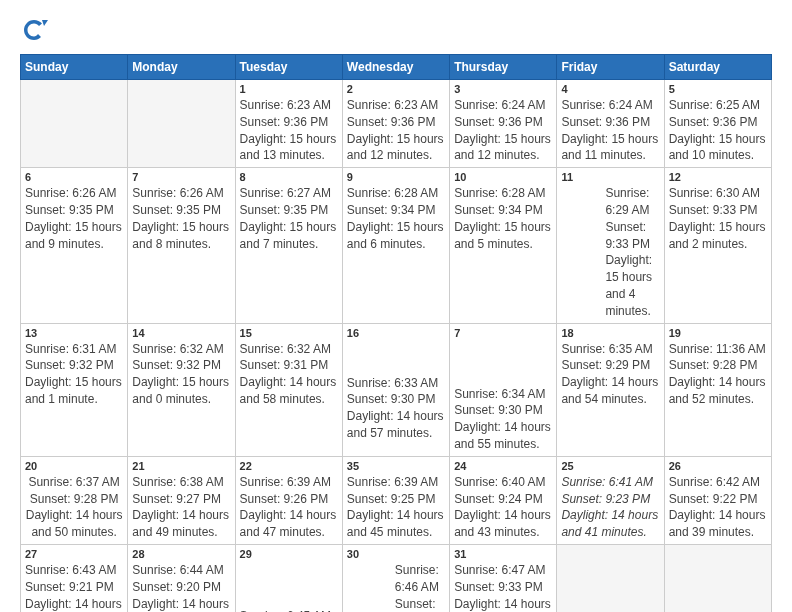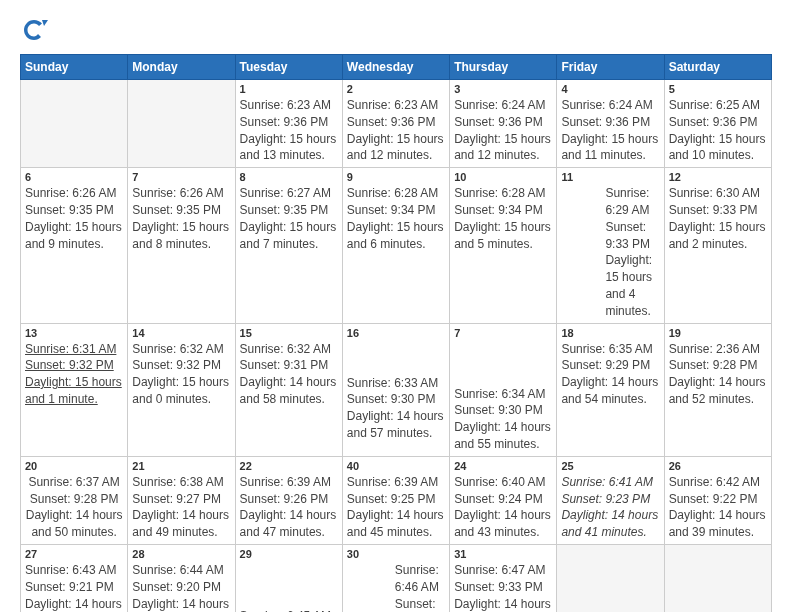--- a/index.html
+++ b/index.html
@@ -209,21 +209,21 @@
           <td>
             <span class="day-number">12</span>
             <div class="day-info" style="white-space: pre-line;">Sunrise: 6:30 AM
 Sunset: 9:33 PM
 Daylight: 15 hours and 2 minutes.</div>
           </td>
         </tr>
         <tr>
           <td>
             <span class="day-number">13</span>
-            <div class="day-info" style="white-space: pre-line; text-decoration: underline;">Sunrise: 6:31 AM
+            <div class="day-info" style="white-space: pre-line;">Sunrise: 6:31 AM
 Sunset: 9:32 PM
 Daylight: 15 hours and 1 minute.</div>
           </td>
           <td>
             <span class="day-number">14</span>
             <div class="day-info" style="white-space: pre-line;">Sunrise: 6:32 AM
 Sunset: 9:32 PM
 Daylight: 15 hours and 0 minutes.</div>
           </td>
           <td>
@@ -245,21 +245,21 @@
 Daylight: 14 hours and 55 minutes.</div>
           </td>
           <td>
             <span class="day-number">18</span>
             <div class="day-info" style="white-space: pre-line;">Sunrise: 6:35 AM
 Sunset: 9:29 PM
 Daylight: 14 hours and 54 minutes.</div>
           </td>
           <td>
             <span class="day-number">19</span>
-            <div class="day-info" style="white-space: pre-line;">Sunrise: 2:36 AM
+            <div class="day-info" style="white-space: pre-line;">Sunrise: 11:36 AM
 Sunset: 9:28 PM
 Daylight: 14 hours and 52 minutes.</div>
           </td>
         </tr>
         <tr>
           <td>
             <span class="day-number">20</span>
             <div class="day-info" style="white-space: pre-line; text-align: center;">Sunrise: 6:37 AM
 Sunset: 9:28 PM
 Daylight: 14 hours and 50 minutes.</div>
@@ -270,21 +270,21 @@
 Sunset: 9:27 PM
 Daylight: 14 hours and 49 minutes.</div>
           </td>
           <td>
             <span class="day-number">22</span>
             <div class="day-info" style="white-space: pre-line;">Sunrise: 6:39 AM
 Sunset: 9:26 PM
 Daylight: 14 hours and 47 minutes.</div>
           </td>
           <td>
-            <span class="day-number">40</span>
+            <span class="day-number">35</span>
             <div class="day-info" style="white-space: pre-line;">Sunrise: 6:39 AM
 Sunset: 9:25 PM
 Daylight: 14 hours and 45 minutes.</div>
           </td>
           <td>
             <span class="day-number">24</span>
             <div class="day-info" style="white-space: pre-line;">Sunrise: 6:40 AM
 Sunset: 9:24 PM
 Daylight: 14 hours and 43 minutes.</div>
           </td>

